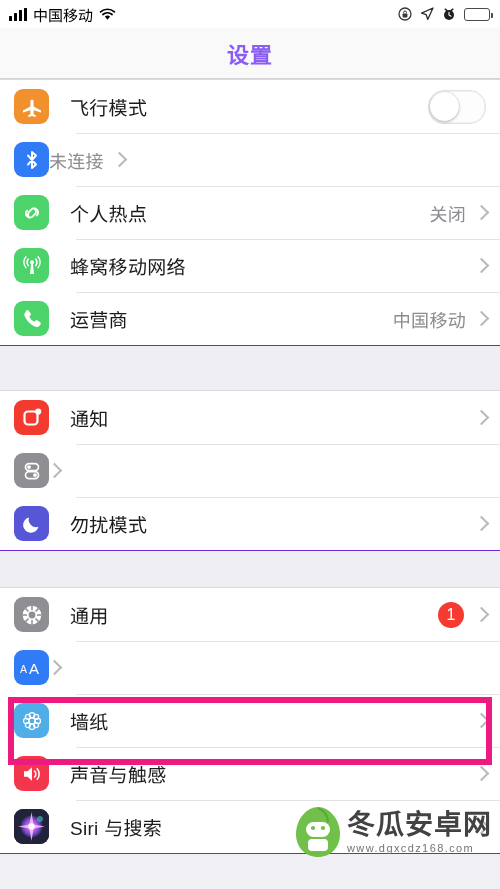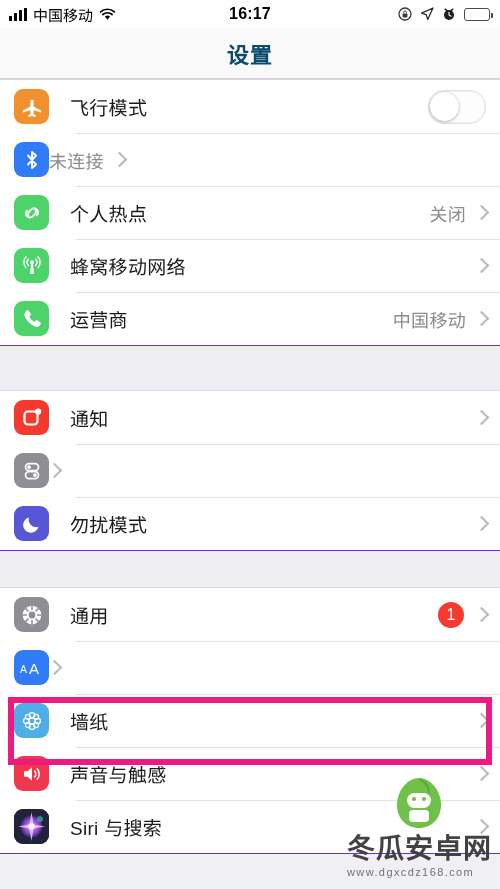--- a/index.html
+++ b/index.html
@@ -102,21 +102,21 @@
     height: 50px;
     background: #f9f9f9;
     border-bottom: 1px solid #d4d4d8;
     display: flex;
     align-items: center;
     justify-content: center;
   }
   .nav-title {
     font-size: 22px;
     font-weight: 700;
-    color: #0c4a6e;
+    color: #8b5cf6;
     letter-spacing: 1px;
   }
 
   
   .list-scroll {
     background: #efeff4;
     height: 811px;
     overflow: hidden;
     position: relative;
   }
@@ -238,27 +238,26 @@
     border: 6px solid #ed1a7f;
     box-sizing: border-box;
     pointer-events: none;
     z-index: 40;
   }
 
   
   .watermark {
     position: absolute;
     right: 8px;
-    bottom: 11px;
+    bottom: 31px;
     display: flex;
     align-items: center;
     gap: 6px;
     z-index: 50;
     opacity: 0.97;
-    flex-direction: column;
   }
   .wm-text-wrap {
     display: flex;
     flex-direction: column;
     align-items: flex-start;
   }
   .wm-title {
     font-size: 28px;
     font-weight: 700;
     color: #3c3c3c;
@@ -289,21 +288,20 @@
     <span class="carrier-label">中国移动</span>
     <span class="sb-wifi">
       <svg class="ico-svg" width="17" height="13" viewBox="0 0 17 13">
         <path d="M8.5 11.7 L5.9 8.6 a4.1 4.1 0 0 1 5.2 0 Z" fill="#000"></path>
         <path d="M3.9 6.5 a6.9 6.9 0 0 1 9.2 0" stroke="#000" stroke-width="1.7" fill="none" stroke-linecap="round"></path>
         <path d="M1.6 3.9 a10.3 10.3 0 0 1 13.8 0" stroke="#000" stroke-width="1.7" fill="none" stroke-linecap="round"></path>
       </svg>
     </span>
   </div>
 
-  <div class="sb-center">16:17</div>
 
   <div class="sb-right">
     <span>
       <svg class="ico-svg" width="14" height="14" viewBox="0 0 14 14">
         <circle cx="7" cy="7" r="6" fill="none" stroke="#3a3a3a" stroke-width="1.3"></circle>
         <rect x="4.6" y="6.4" width="4.8" height="4" rx="0.8" fill="#3a3a3a"></rect>
         <path d="M5.6 6.4 V5.4 a1.4 1.4 0 0 1 2.8 0 V6.4" fill="none" stroke="#3a3a3a" stroke-width="1"></path>
       </svg>
     </span>
     <span>

